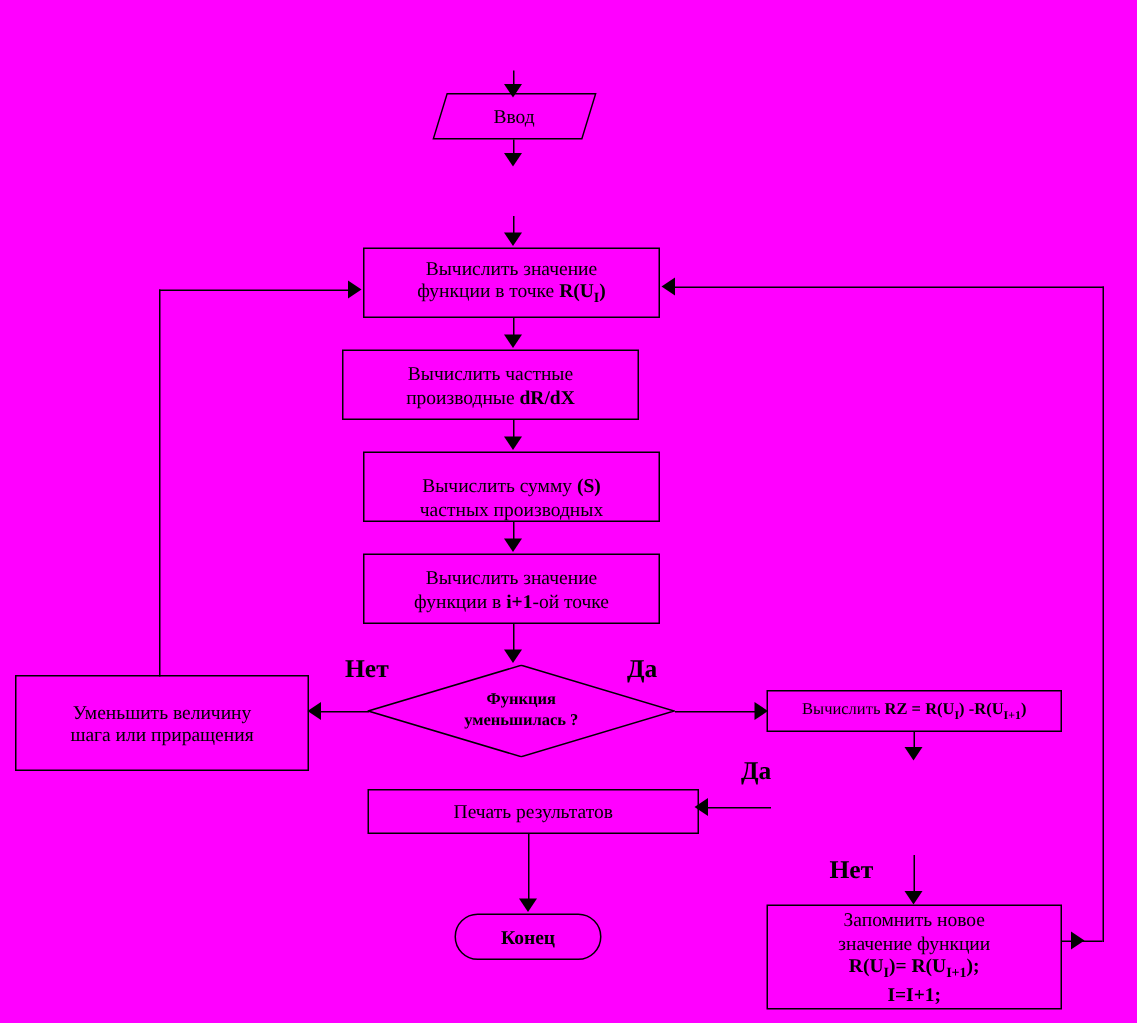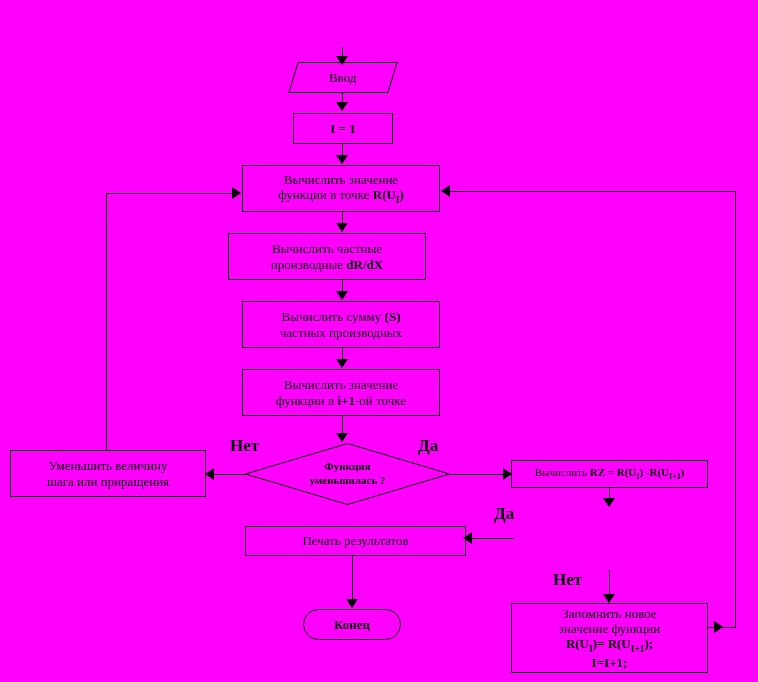--- a/index.html
+++ b/index.html
@@ -92,23 +92,20 @@
   <div class="ln vln" style="left:342px; top:47px; height:11px;"></div>
   <div class="arr arr-d" style="left:336px; top:56px;"></div>
 
   <div class="node io" style="left:293px; top:62px; width:100px; height:31px;">
     <span>Ввод</span>
   </div>
 
   <div class="ln vln" style="left:342px; top:93px; height:11px;"></div>
   <div class="arr arr-d" style="left:336px; top:102px;"></div>
 
-  <div class="node proc" style="left:293px; top:113px; width:100px; height:31px;">
-    <span class="b">I = 1</span>
-  </div>
 
   <div class="ln vln" style="left:342px; top:144px; height:12px;"></div>
   <div class="arr arr-d" style="left:336px; top:155px;"></div>
 
   <div class="node proc" style="left:242px; top:165px; width:198px; height:47px;">
     <div>
       <div>Вычислить значение</div>
       <div>
         <span>функции в точке </span><span class="b">R(U</span><span class="b"><sub>I</sub></span><span class="b">)</span>
       </div>
@@ -123,21 +120,21 @@
       <div>Вычислить частные</div>
       <div>
         <span>производные </span><span class="b">dR/dX</span>
       </div>
     </div>
   </div>
 
   <div class="ln vln" style="left:342px; top:280px; height:12px;"></div>
   <div class="arr arr-d" style="left:336px; top:291px;"></div>
 
-  <div class="node proc" style="left:242px; top:301px; width:198px; height:47px;">
+  <div class="node proc" style="left:242px; top:301px; width:198px; height:47px;align-items:flex-end;">
     <div>
       <div>
         <span>Вычислить сумму </span><span class="b">(S)</span>
       </div>
       <div>частных производных</div>
     </div>
   </div>
 
   <div class="ln vln" style="left:342px; top:348px; height:12px;"></div>
   <div class="arr arr-d" style="left:336px; top:359px;"></div>
@@ -163,21 +160,21 @@
         <div>Функция</div>
         <div>уменьшилась ?</div>
       </div>
     </div>
   </div>
 
   <div class="edge-label" style="left:230px; top:436px;">Нет</div>
   <div class="ln hln" style="left:214px; top:474px; width:32px;"></div>
   <div class="arr arr-l" style="left:205px; top:468px;"></div>
 
-  <div class="node proc" style="left:10px; top:450px; width:196px; height:47px;">
+  <div class="node proc" style="left:10px; top:450px; width:196px; height:64px;">
     <div>
       <div>Уменьшить величину</div>
       <div>шага или приращения</div>
     </div>
   </div>
 
   <div class="ln vln" style="left:106px; top:193px; height:258px;"></div>
   <div class="ln hln" style="left:106px; top:193px; width:128px;"></div>
   <div class="arr arr-r" style="left:232px; top:187px;"></div>
 

